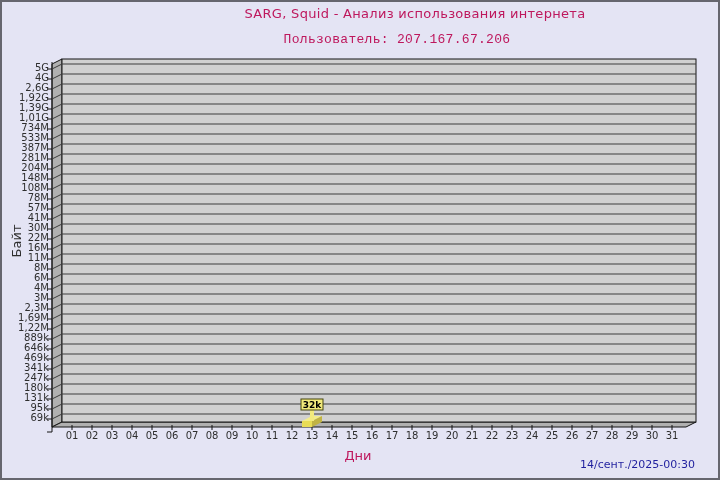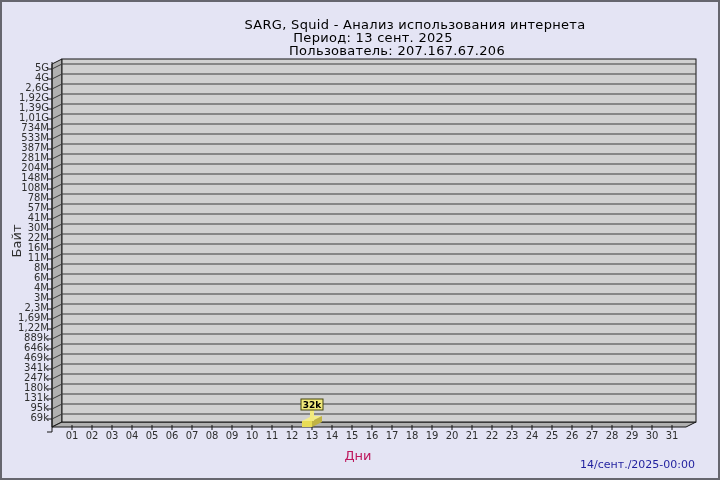--- a/index.html
+++ b/index.html
@@ -3,27 +3,26 @@
 <meta charset="utf-8">
 <style>
   html,body{margin:0;padding:0;background:#888;}
   .screen{
     position:relative; width:720px; height:480px; box-sizing:border-box;
     background:#e4e4f4; border:2px solid #66666e; overflow:hidden;
     font-family:"DejaVu Sans", sans-serif;
   }
   .title-line{
     position:absolute; transform:translateX(-50%);
-    color:#000000; font-size:13px; line-height:13px; white-space:nowrap;
+    color:#be185d; font-size:13px; line-height:13px; white-space:nowrap;
     letter-spacing:0.3px;
-    margin-top:11px;
   }
   .t1{left:413px; top:5px;}
   .t2{left:371px; top:18px;}
-  .t3{left:395px; top:31px;}
+  .t3{left:395px; top:31px;font-family:Liberation Mono, monospace;}
   .y-axis-title{
     position:absolute; left:14px; top:239px;
     transform:translate(-50%,-50%) rotate(-90deg);
     color:#2e2e2e; font-size:13px; white-space:nowrap;
   }
   .x-axis-title{
     position:absolute; left:356px; top:446px; transform:translateX(-50%);
     color:#be185d; font-size:13px; white-space:nowrap;
   }
   .footer-date{
@@ -31,21 +30,20 @@
     color:#1f1f9e; font-size:11px; white-space:nowrap;
   }
   svg.chart{position:absolute; left:0; top:0;}
 </style>
 </head>
 <body>
 
 <div class="screen">
 
   <div class="title-line t1">SARG, Squid - Анализ использования интернета</div>
-  <div class="title-line t2">Период: 13 сент. 2025</div>
   <div class="title-line t3">Пользователь: 207.167.67.206</div>
 
   <svg class="chart" width="720" height="480" viewBox="0 0 720 480">
 
     <polygon points="50,62 60,57 60,420 50,425" fill="#b0b0b0" stroke="#151515" stroke-width="1"></polygon>
     <polygon points="50,425 60,420 694,420 684,425" fill="#b0b0b0" stroke="#151515" stroke-width="1"></polygon>
     <rect x="60" y="57" width="634" height="363" fill="#d0d0d0" stroke="#151515" stroke-width="1"></rect>
     <line x1="50" y1="60" x2="50" y2="430" stroke="#151515" stroke-width="1"></line>
     <line x1="45" y1="430" x2="50" y2="430" stroke="#151515" stroke-width="1"></line>
     <g id="chart-generated">
@@ -259,15 +257,15 @@
         <polygon points="310,419 320,414 320,420 310,425" fill="#c0b344"></polygon>
         <rect x="300" y="419" width="10" height="6" fill="#e8dc55"></rect>
         <rect x="308" y="408" width="4" height="11" fill="#f2ea7d"></rect>
         <rect x="299" y="397" width="22" height="11" fill="#f2ea7d" stroke="#45450e" stroke-width="1"></rect>
         <text x="310" y="406" font-family="&quot;DejaVu Sans&quot;, sans-serif" font-size="9" fill="#000000" text-anchor="middle" font-weight="bold">32k</text>
       </g>
   </svg>
 
   <div class="y-axis-title">Байт</div>
   <div class="x-axis-title">Дни</div>
-  <div class="footer-date">14/сент./2025-00:00</div>
+  <div class="footer-date">14/сент./2025-00:30</div>
 
 </div>
 
 </body></html>

